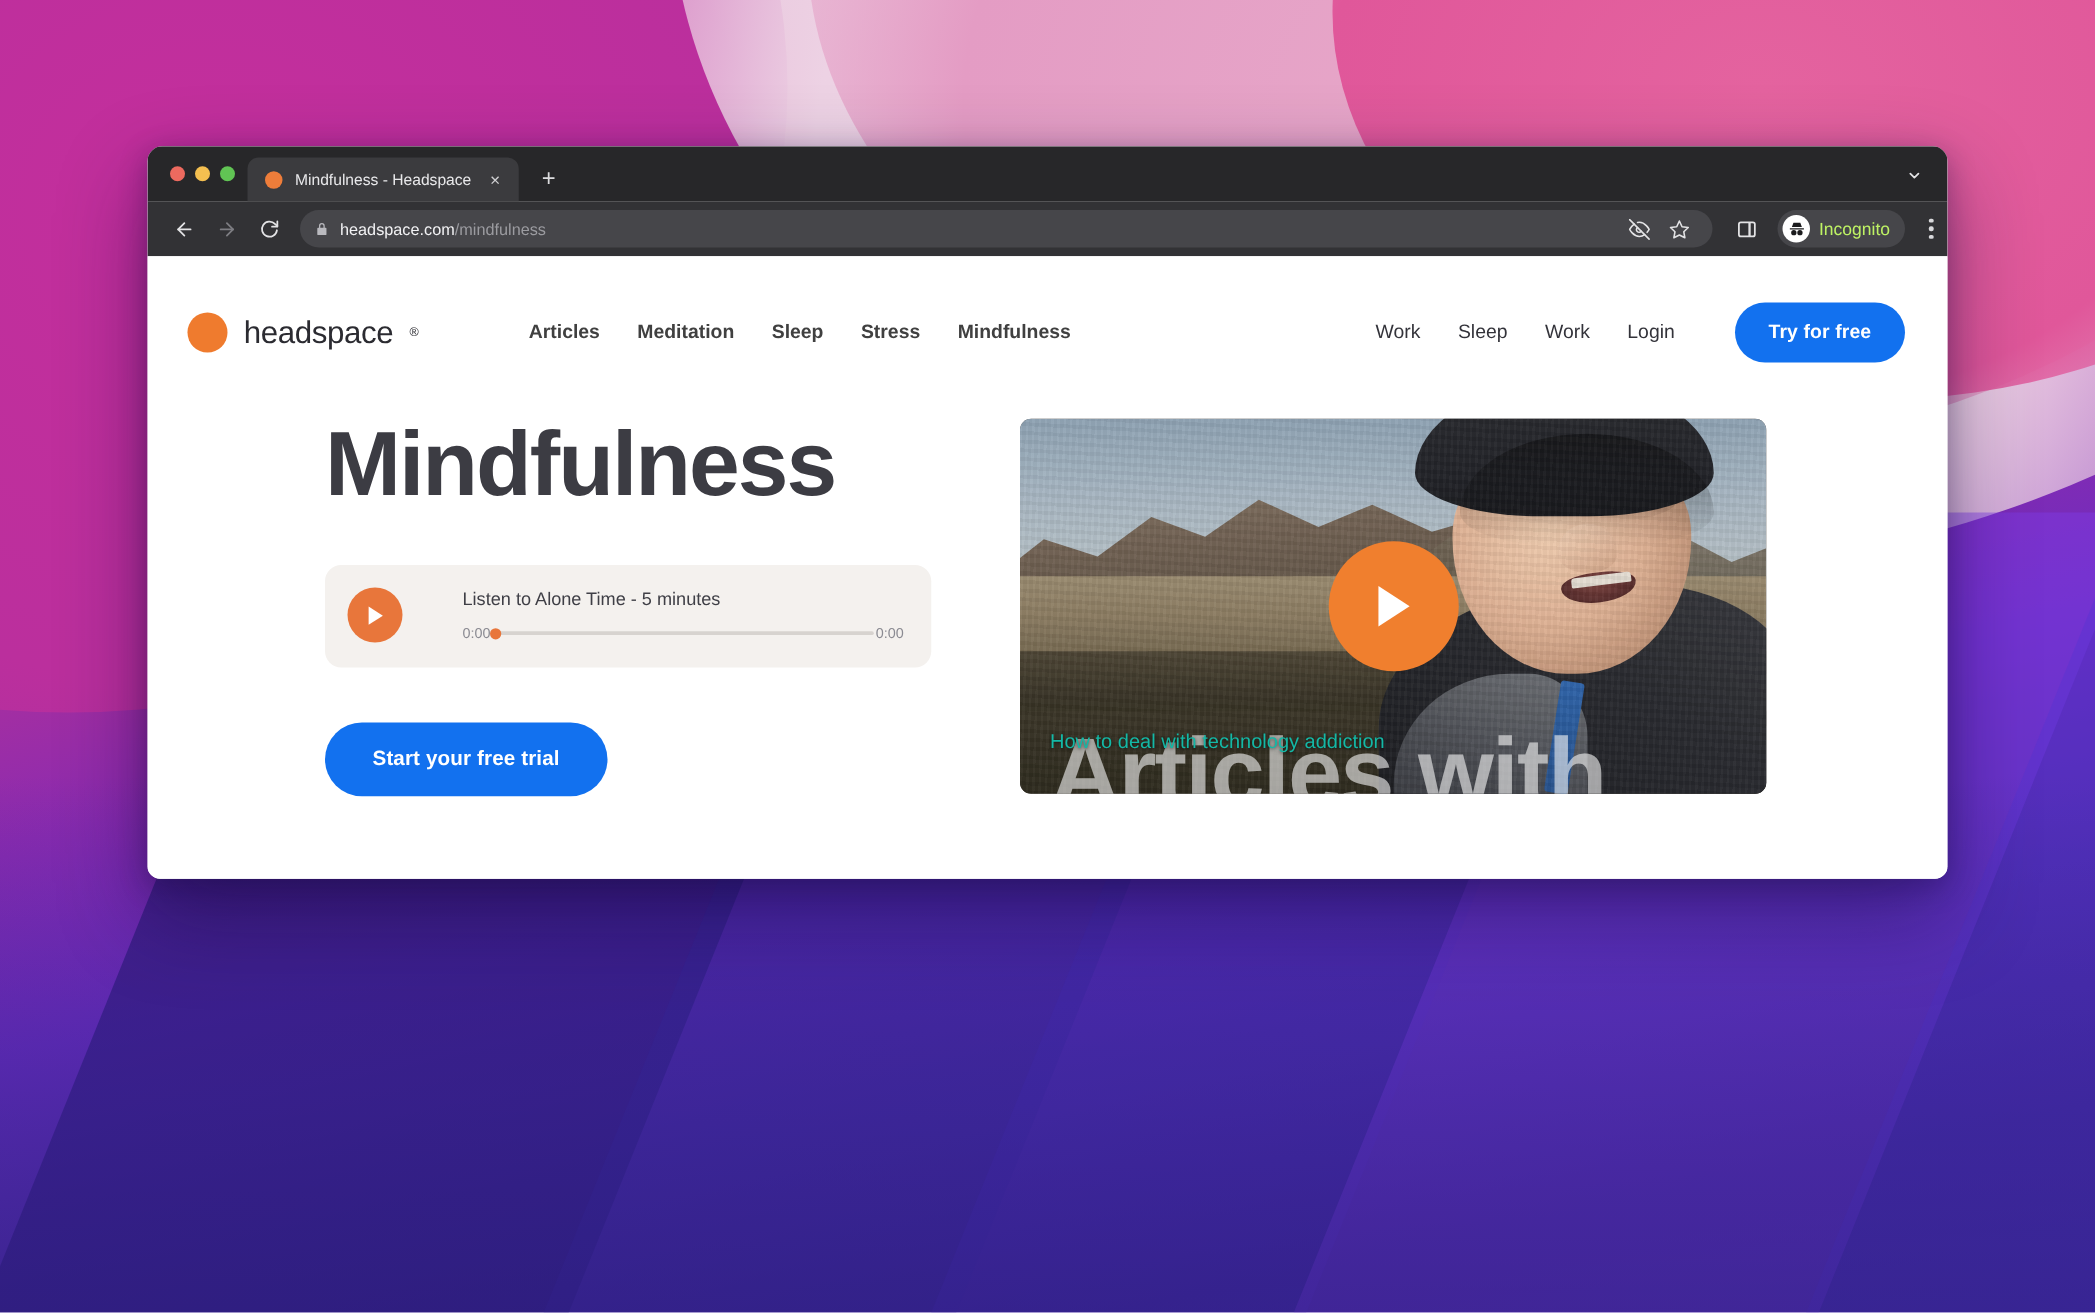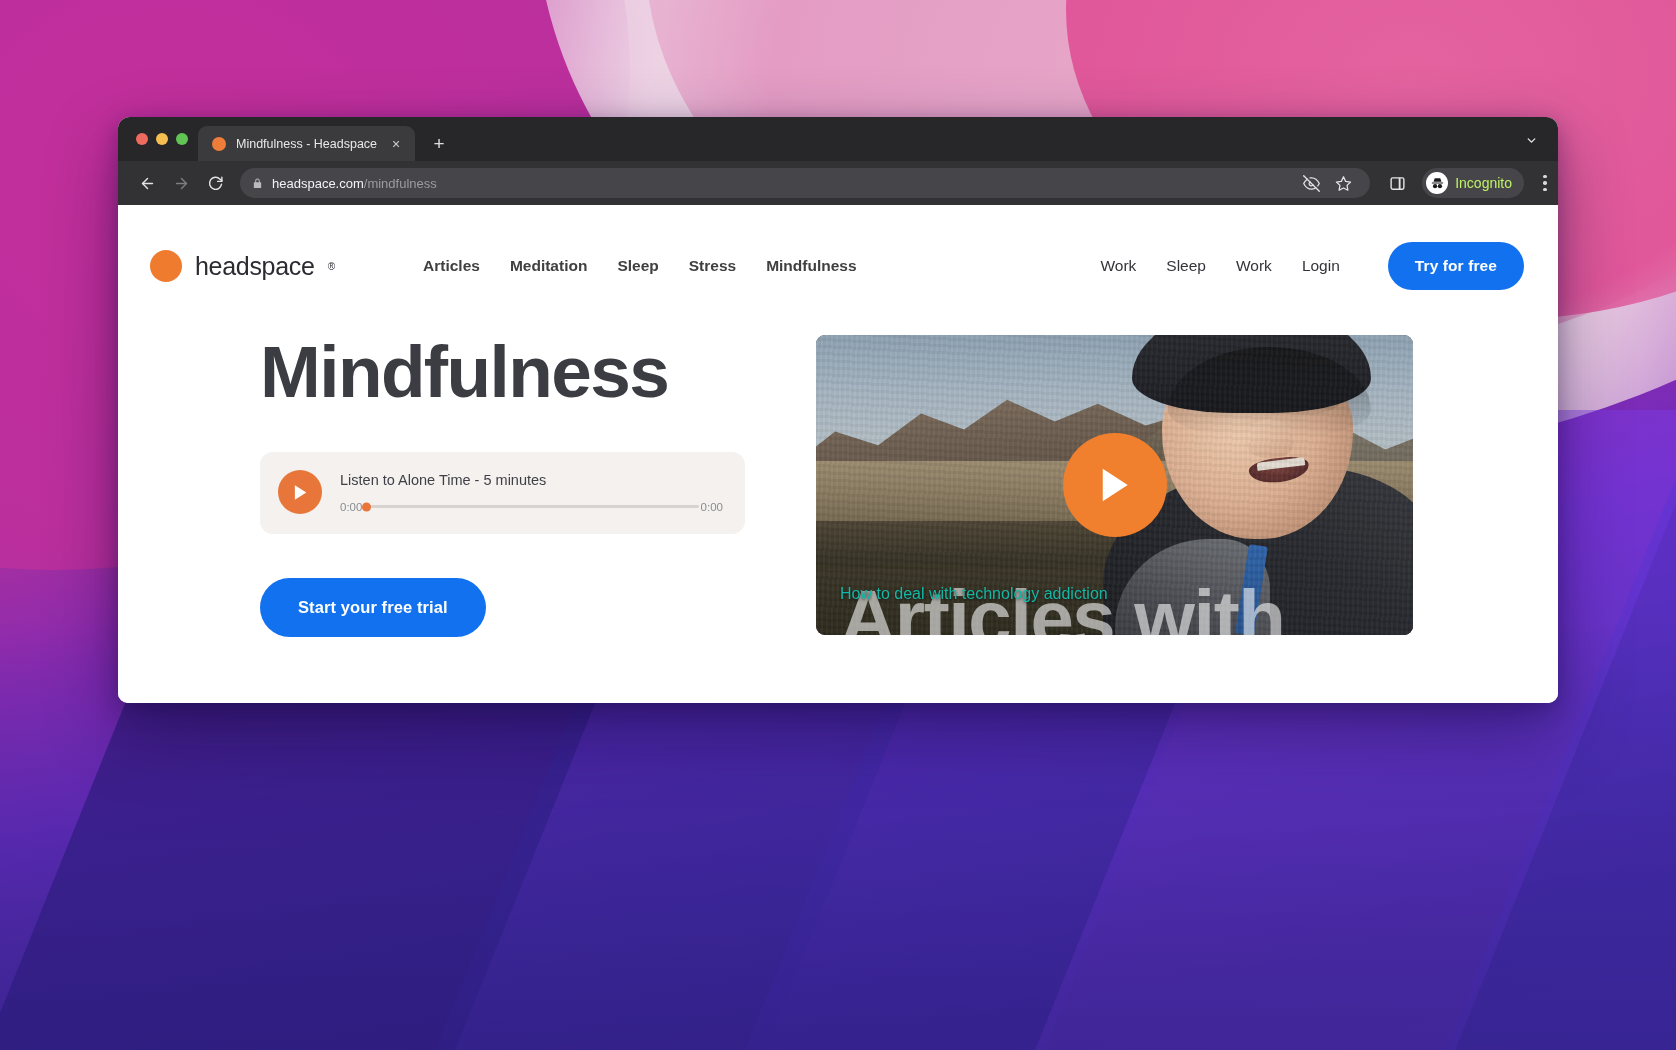--- a/index.html
+++ b/index.html
@@ -334,21 +334,21 @@
     align-items: center;
     gap: 18px;
   }
   .audio-play {
     width: 44px; height: 44px;
     border-radius: 50%;
     background: #e8763b;
     display: flex; align-items: center; justify-content: center;
     flex: 0 0 auto;
   }
-  .audio-body { flex: 1 1 auto; min-width: 0; }
+  .audio-body { flex: 1 1 auto; min-width: 0; margin-left: 30px; }
   .audio-title {
     font-size: 14.5px;
     color: #3f3f46;
     margin-bottom: 13px;
   }
   .audio-scrub {
     display: flex;
     align-items: center;
     gap: 2px;
   }

